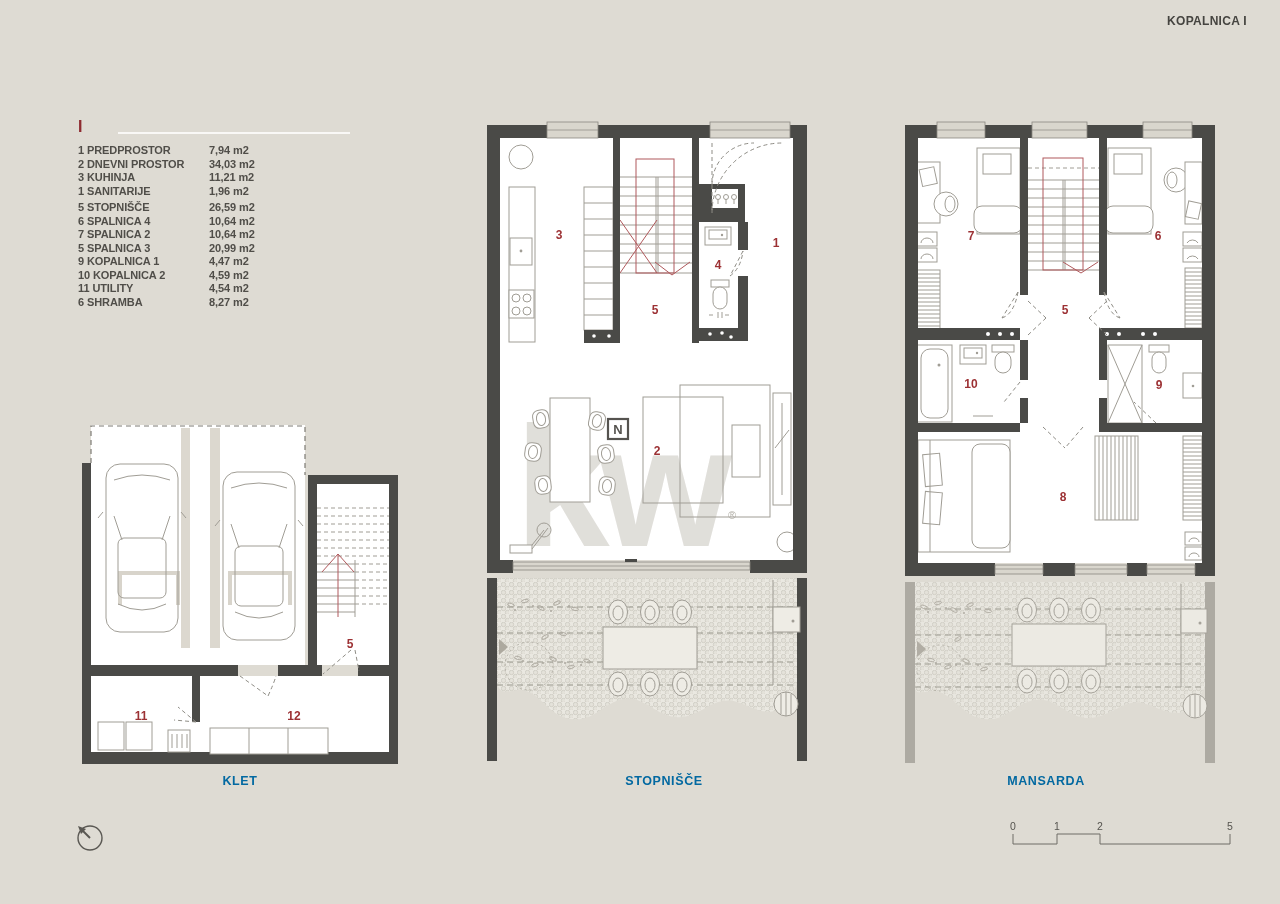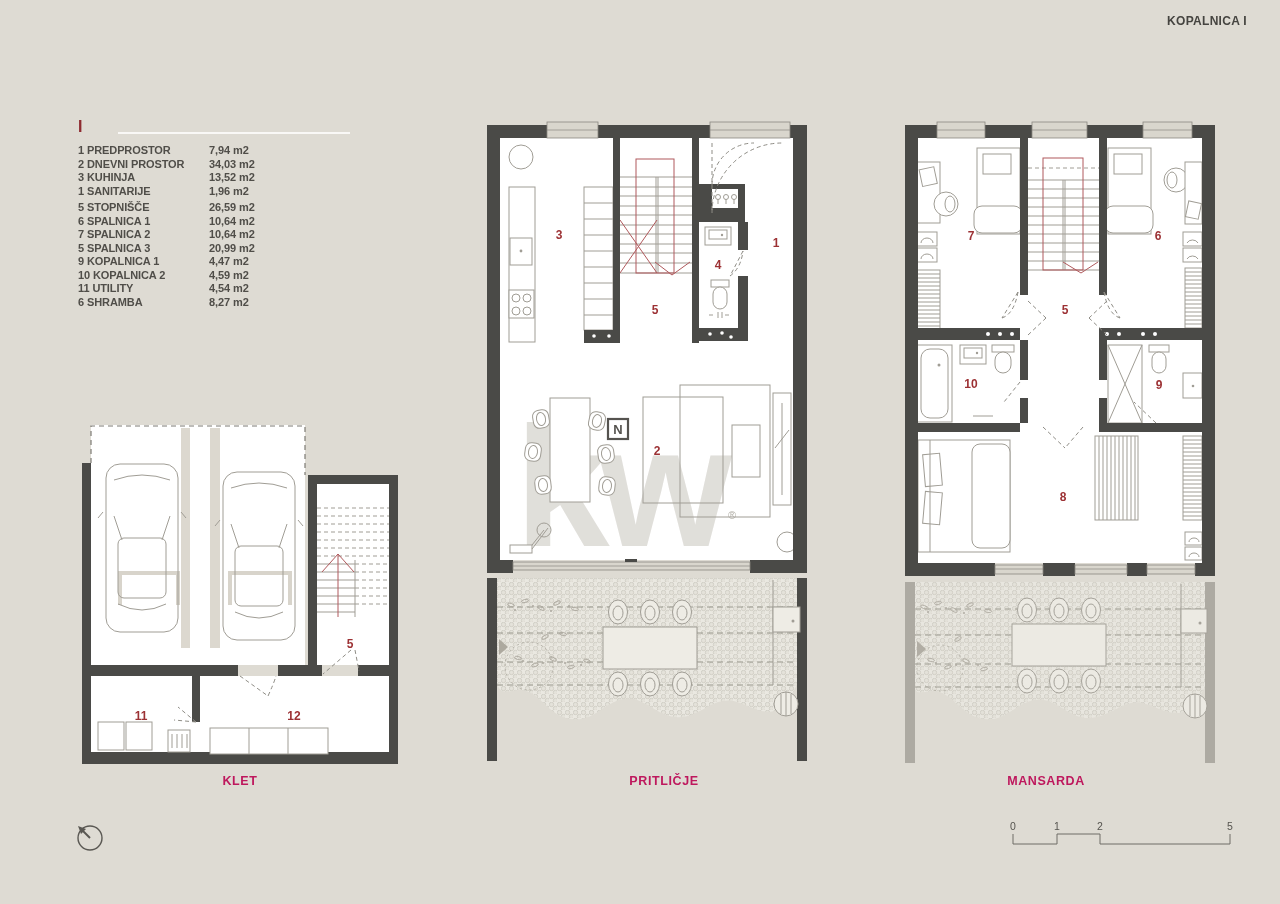--- a/index.html
+++ b/index.html
@@ -13,21 +13,21 @@
   .marker{position:absolute;left:78px;top:118px;font-size:16px;font-weight:bold;color:#8e2b30;}
   .divider{position:absolute;left:118px;top:132px;width:232px;height:2px;
            background:rgba(255,255,255,.8);}
   .legend{position:absolute;left:78px;top:144px;width:290px;font-size:11px;font-weight:bold;
           color:#504e49;letter-spacing:-.1px;}
   .lrow{display:flex;line-height:13.5px;}
   .lrow .ll{width:131px;flex:none;}
   .items .lrow:nth-child(5){margin-top:3px;}
   .totals{margin-top:13px;}
   .flabel{position:absolute;top:774px;width:220px;text-align:center;font-size:12.5px;
-          font-weight:bold;color:#be185d;letter-spacing:.6px;}
+          font-weight:bold;color:#0369a1;letter-spacing:.6px;}
   .plan{position:absolute;}
   svg .w{fill:#4a4a47;}
   svg .f{fill:none;stroke:#a09d95;stroke-width:1;}
   svg .fw{fill:#ffffff;stroke:#a09d95;stroke-width:1;}
   svg .ft{fill:#eeece5;stroke:#a09d95;stroke-width:1;}
   svg .dash{stroke-dasharray:4,3;}
   svg .door{fill:none;stroke:#8f8d86;stroke-width:1;stroke-dasharray:4,3;}
   svg .red{fill:none;stroke:#b0595c;stroke-width:1;}
   svg .win{fill:#d9d6cd;stroke:#8a8881;stroke-width:.8;}
   svg .wline{stroke:#8a8881;stroke-width:.7;}
@@ -59,32 +59,32 @@
       <div class="lrow">
           <span class="ll">1 PREDPROSTOR</span>
           <span class="lv">7,94 m2</span>
         </div>
       <div class="lrow">
           <span class="ll">2 DNEVNI PROSTOR</span>
           <span class="lv">34,03 m2</span>
         </div>
       <div class="lrow">
           <span class="ll">3 KUHINJA</span>
-          <span class="lv">13,52 m2</span>
+          <span class="lv">11,21 m2</span>
         </div>
       <div class="lrow">
           <span class="ll">1 SANITARIJE</span>
           <span class="lv">1,96 m2</span>
         </div>
       <div class="lrow">
           <span class="ll">5 STOPNIŠČE</span>
           <span class="lv">26,59 m2</span>
         </div>
       <div class="lrow">
-          <span class="ll">6 SPALNICA 1</span>
+          <span class="ll">6 SPALNICA 4</span>
           <span class="lv">10,64 m2</span>
         </div>
       <div class="lrow">
           <span class="ll">7 SPALNICA 2</span>
           <span class="lv">10,64 m2</span>
         </div>
       <div class="lrow">
           <span class="ll">5 SPALNICA 3</span>
           <span class="lv">20,99 m2</span>
         </div>
@@ -505,21 +505,21 @@
     </g>
     <text class="rnum" x="71" y="122">7</text>
     <text class="rnum" x="258" y="122">6</text>
     <text class="rnum" x="165" y="196">5</text>
     <text class="rnum" x="71" y="270">10</text>
     <text class="rnum" x="259" y="271">9</text>
     <text class="rnum" x="163" y="383">8</text>
   </svg>
 
   <div class="flabel" style="left:130px">KLET</div>
-  <div class="flabel" style="left:554px">PRITLIČJE</div>
+  <div class="flabel" style="left:554px">STOPNIŠČE</div>
   <div class="flabel" style="left:936px">MANSARDA</div>
 
   <svg class="plan" style="left:70px;top:818px" width="40" height="40" viewBox="0 0 40 40">
     <circle cx="20" cy="20" r="12" fill="none" stroke="#5a5853" stroke-width="1.4"></circle>
     <path d="M20,20 L11,11" stroke="#5a5853" stroke-width="2"></path>
     <polygon points="8,8 16,11 11,16" fill="#5a5853"></polygon>
   </svg>
 
   <svg class="plan" style="left:1000px;top:818px" width="240" height="34" viewBox="0 0 240 34">
     <text class="sct" x="13" y="12">0</text>

